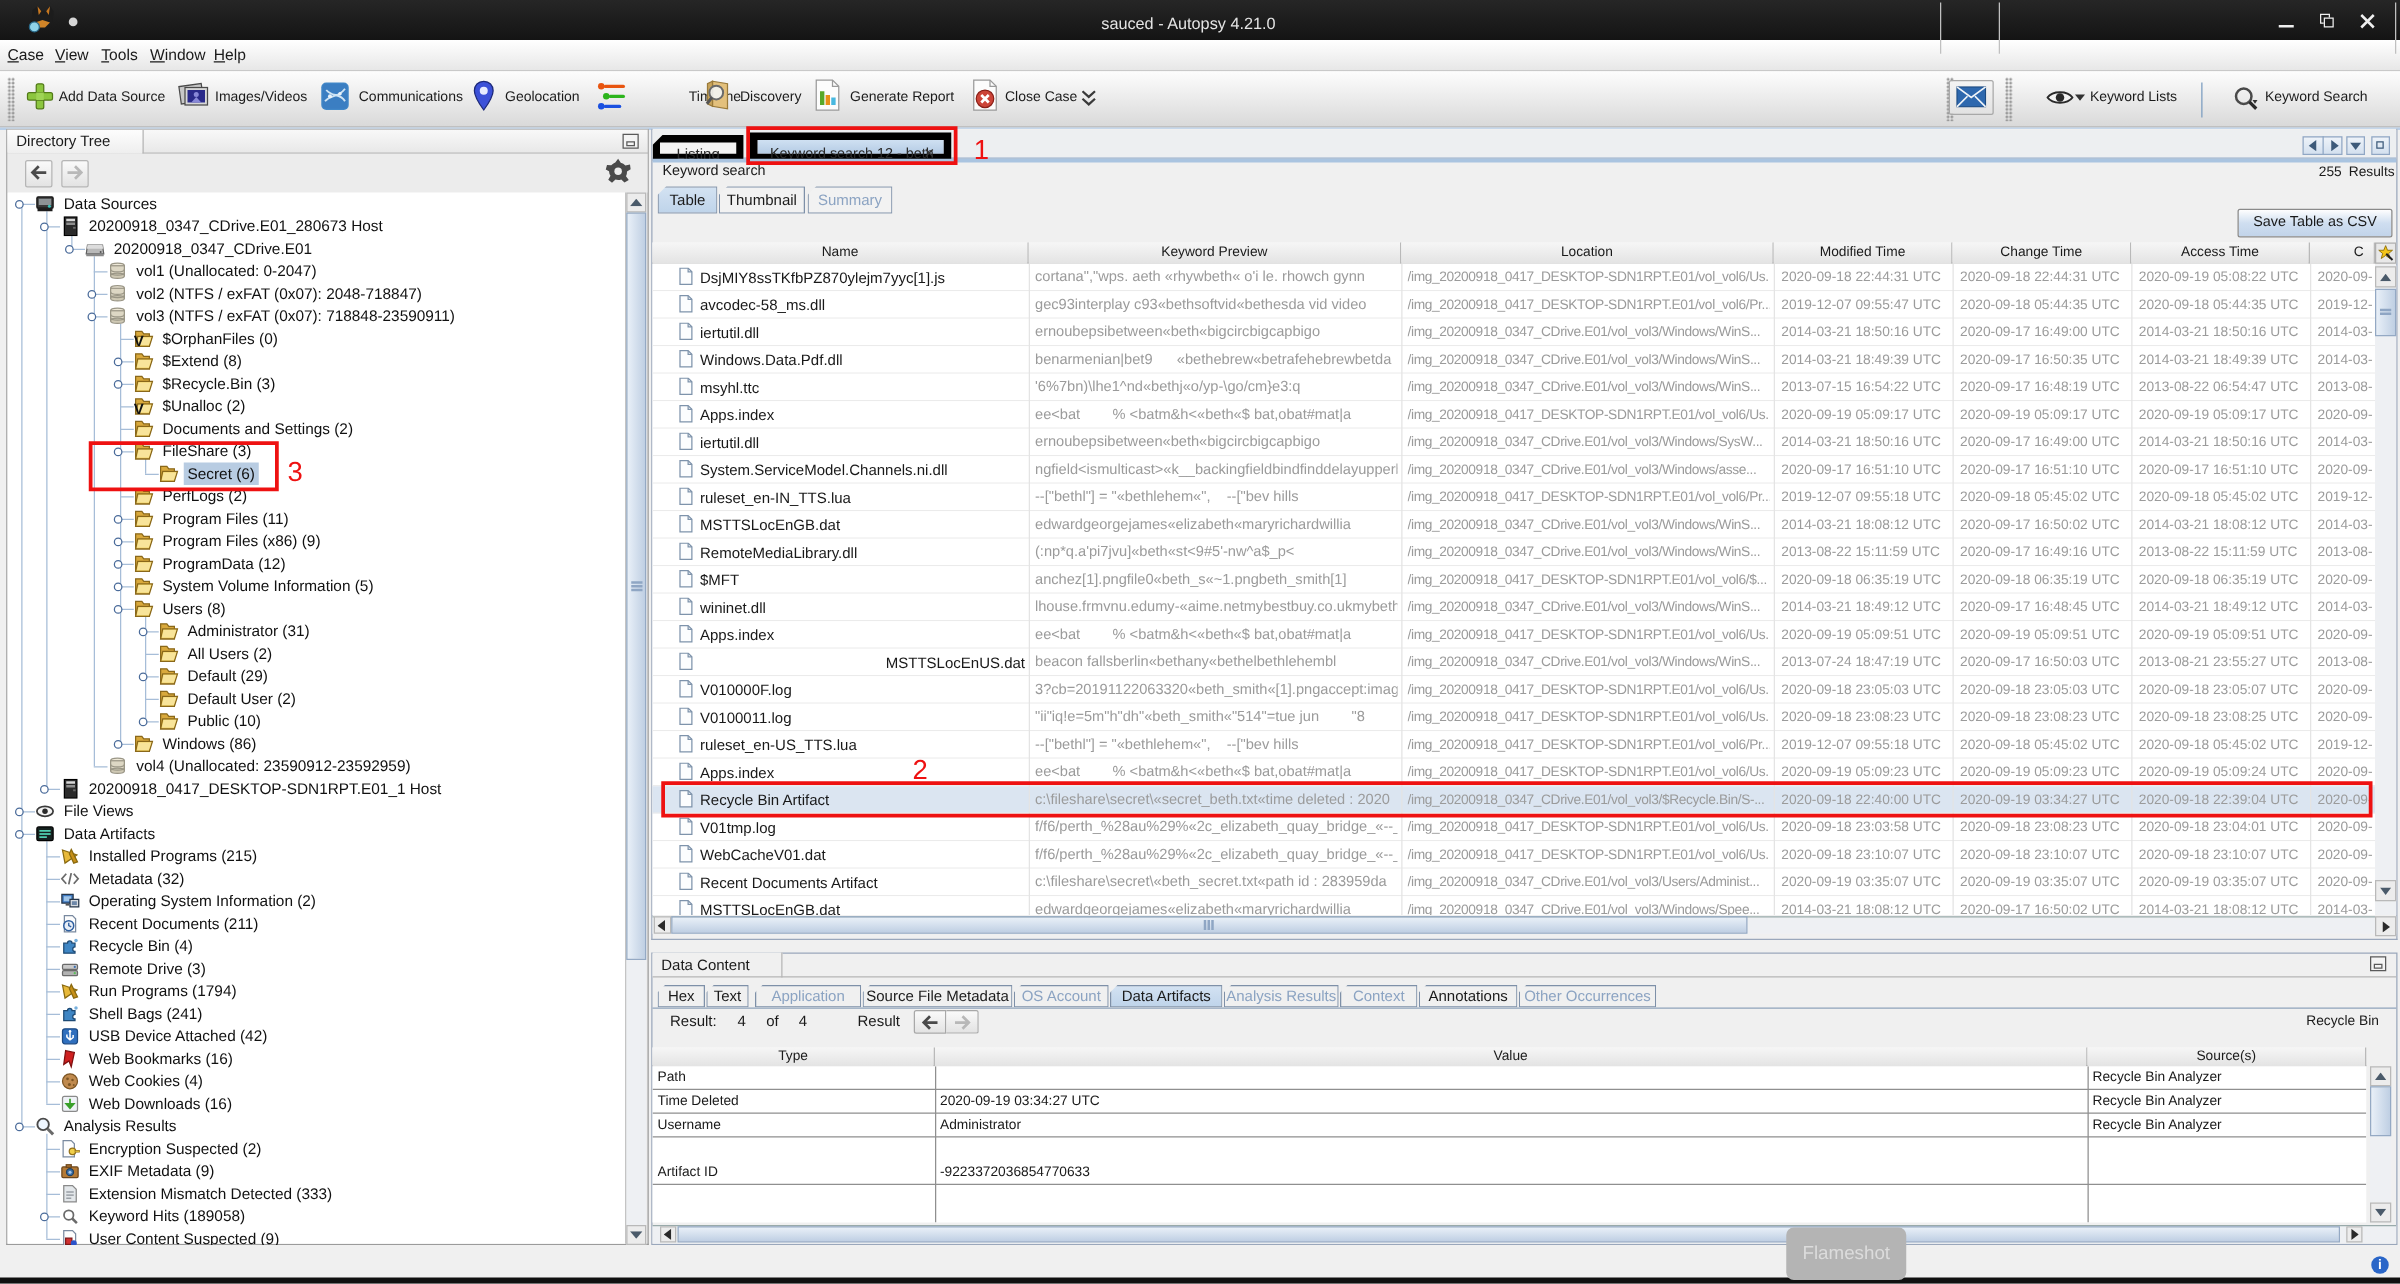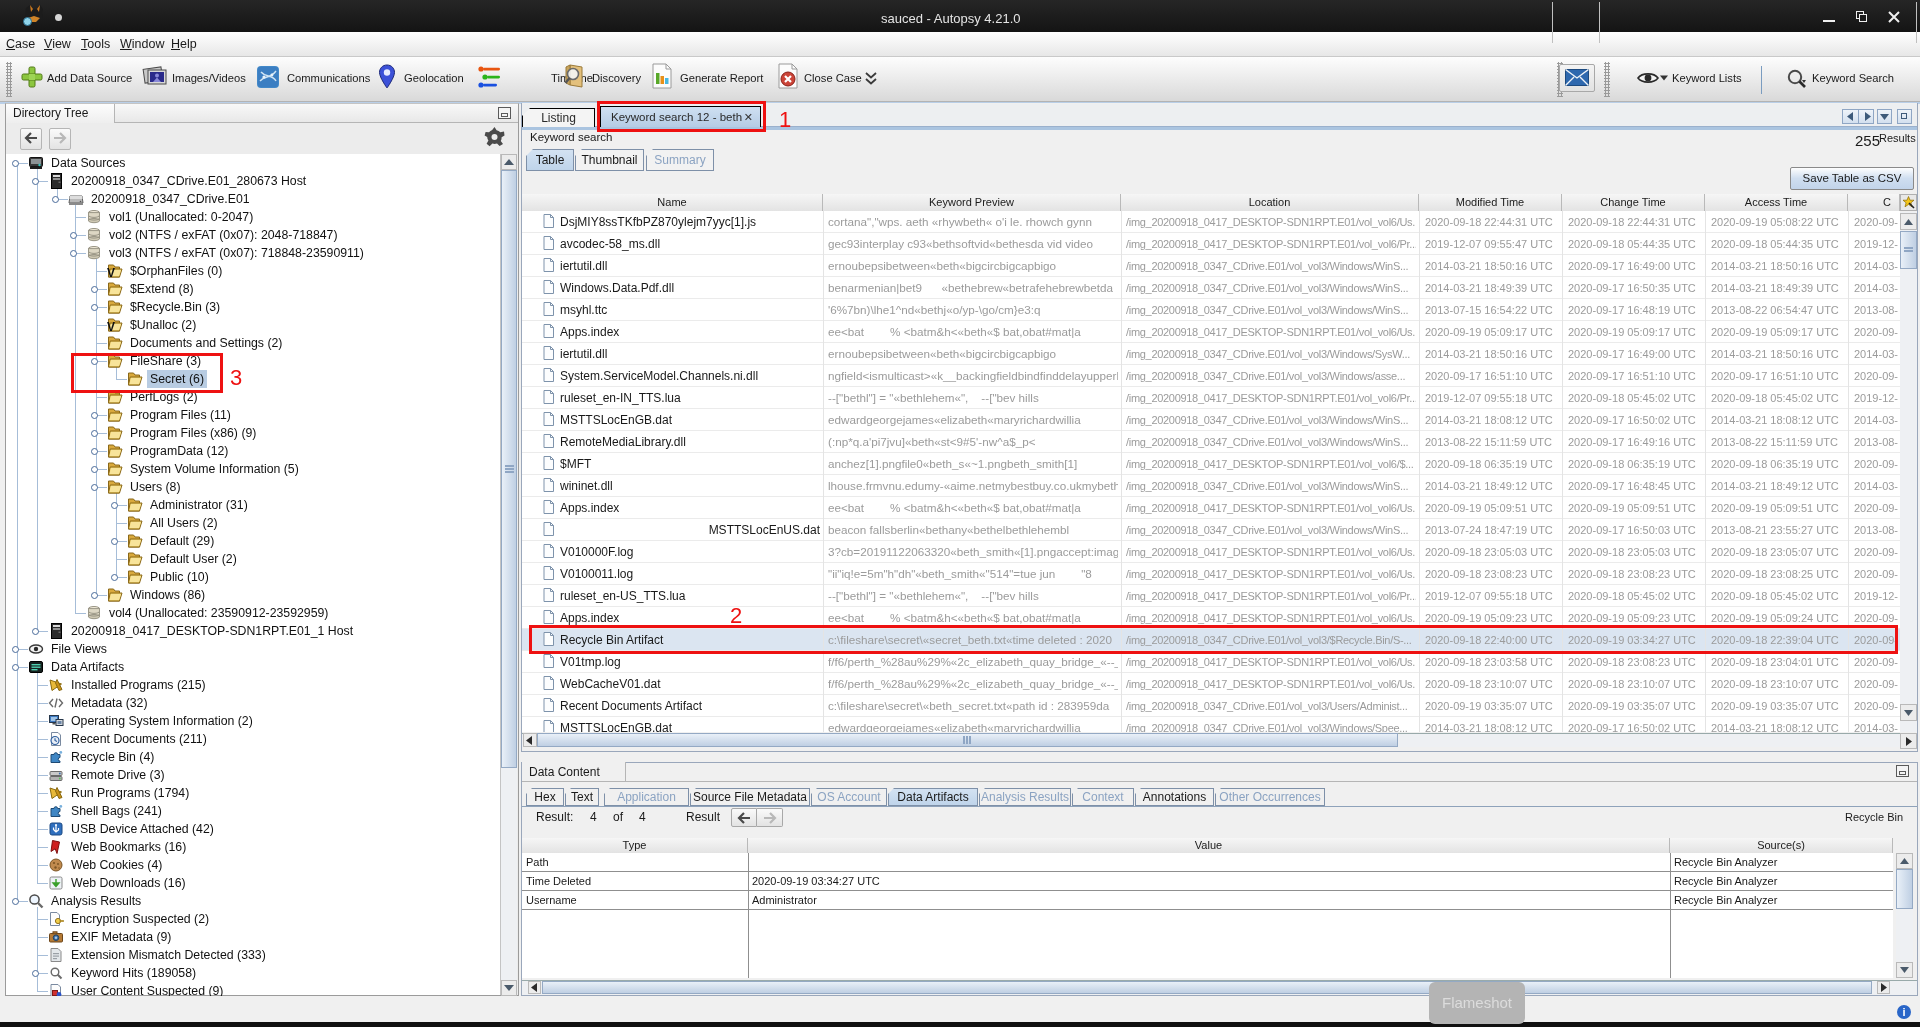--- a/index.html
+++ b/index.html
@@ -16,21 +16,21 @@
 .bluetop{left:0;top:102px;width:1920px;height:2px;background:#b9cfe8;}
 .treepanel{left:5px;top:103px;width:514px;height:893px;border:1px solid #9b9b9b;border-top:1px solid #c4c4c4;background:#ececec;}
 .treehdr{position:absolute;left:0;top:0;width:512px;height:19px;background:linear-gradient(#f8f8f8,#e8e8e8);border-bottom:1px solid #b5b5b5;}
 .treehdrtab{position:absolute;left:0;top:0;width:109px;height:19px;border-right:1px solid #b5b5b5;background:linear-gradient(#fdfdfd,#eeeeee);font-size:12px;color:#1a1a1a;padding:2px 0 0 7px;}
 .treetools{position:absolute;left:0;top:19px;width:512px;height:31px;background:#ececec;}
 .navbtn{position:absolute;width:22px;height:22px;top:24px;border:1px solid #b5b5b5;border-radius:2px;background:linear-gradient(#fafafa,#e3e3e3);}
 .trow{position:absolute;height:18px;line-height:18px;font-size:12.3px;color:#111;white-space:nowrap;}
 .tsel{background:#b8cce2;}
 .tline{position:absolute;background:#a6bdd8;}
 .mainpanel{left:521px;top:103px;width:1397px;height:649px;background:#f0f0f0;border:1px solid #9aa7bb;border-top:none;}
-.mtab{position:absolute;top:3px;height:21px;font-size:12px;color:#2a2a2a;border:1px solid #000000;background:#f4f4f4;}
+.mtab{position:absolute;top:3px;height:21px;font-size:12px;color:#2a2a2a;border:6px solid #000000;background:#f4f4f4;}
 .mtabsel{background:linear-gradient(#cfe0f2,#b4cbe4);}
 .blueline{position:absolute;left:0;top:24px;width:1395px;height:3px;background:#aac4e0;}
 .subtab{position:absolute;font-size:12px;color:#1a1a1a;border:1px solid #7e90a8;background:#f2f2f2;}
 .hdrcell{position:absolute;top:0;height:17px;line-height:16px;font-size:11px;color:#1a1a1a;text-align:center;border-right:1px solid #b9b9b9;background:linear-gradient(#f6f6f6,#e3e3e3);overflow:hidden;}
 .datacell{position:absolute;font-size:12px;white-space:pre;overflow:hidden;line-height:22px;height:22px;}
 .drow{position:absolute;left:0;width:1379px;height:22px;border-bottom:1px solid #ebebeb;background:#fff;}
 .drowsel{background:#dbe5f1;}
 .grey{color:#9b9b9b;font-size:11px;}
 .prev{font-size:11.7px;}
 .loc{font-size:11px;letter-spacing:-0.3px;}
@@ -568,21 +568,21 @@
 <svg class="abs" style="left:1864px;top:112px;" width="8" height="9" viewBox="0 0 8 9">
     <path d="M1 0 L7 4.5 L1 9 Z" fill="#3d5a7a"></path>
   </svg>
 <div class="abs" style="left:1877px;top:109px;width:15px;height:15px;border:1px solid #8fa6c4;background:linear-gradient(#eef3f9,#d3e0ef);"></div>
 <svg class="abs" style="left:1880px;top:114px;" width="9" height="6" viewBox="0 0 9 6">
     <path d="M0 0 L9 0 L4.5 6 Z" fill="#3d5a7a"></path>
   </svg>
 <div class="abs" style="left:1897px;top:109px;width:15px;height:15px;border:1px solid #8fa6c4;background:linear-gradient(#eef3f9,#d3e0ef);"></div>
 <div class="abs" style="left:1901px;top:113px;width:6px;height:6px;border:1.5px solid #3d5a7a;"></div>
 <div class="abs" style="left:530px;top:131px;font-size:11.5px;color:#1a1a1a;">Keyword search</div>
-<div class="abs" style="left:1855px;top:132px;font-size:15px;color:#1a1a1a;">255</div>
+<div class="abs" style="left:1855px;top:132px;font-size:11px;color:#1a1a1a;">255</div>
 <div class="abs" style="left:1879px;top:132px;font-size:11px;color:#1a1a1a;">Results</div>
 <div class="abs subtab" style="left:526px;top:149px;width:48px;height:22px;background:linear-gradient(#d3e2f2,#bfd4ea);text-align:center;padding-top:3px;clip-path:polygon(7px 0,100% 0,100% 100%,0 100%,0 7px);">Table</div>
 <div class="abs subtab" style="left:575px;top:149px;width:69px;height:22px;text-align:center;padding-top:3px;clip-path:polygon(7px 0,100% 0,100% 100%,0 100%,0 7px);">Thumbnail</div>
 <div class="abs subtab" style="left:646px;top:149px;width:68px;height:22px;color:#8ba3c2;text-align:center;padding-top:3px;clip-path:polygon(7px 0,100% 0,100% 100%,0 100%,0 7px);">Summary</div>
 <div class="abs" style="left:1790px;top:167px;width:124px;height:23px;border:1px solid #8a8a8a;border-radius:2px;background:linear-gradient(#fefefe,#cfdef0 50%,#c2d4ea);font-size:11.5px;text-align:center;padding-top:4px;color:#1a1a1a;">Save Table as CSV</div>
 <div class="abs" style="left:522px;top:194px;width:1378px;height:17px;border-bottom:1px solid #9a9a9a;background:linear-gradient(#f6f6f6,#e3e3e3);"></div>
 <div class="hdrcell" style="left:522px;top:194px;width:301px;">Name</div>
 <div class="hdrcell" style="left:823px;top:194px;width:298px;">Keyword Preview</div>
 <div class="hdrcell" style="left:1121px;top:194px;width:298px;">Location</div>
 <div class="hdrcell" style="left:1419px;top:194px;width:143px;">Modified Time</div>
@@ -979,20 +979,25 @@
     <div style="position:absolute;left:0;top:19px;width:1371px;height:19px;border-bottom:1px solid #8f8f8f;">
       <div class="datacell dark" style="left:4px;top:0;width:218px;line-height:19px;height:19px;font-size:11px;">Time Deleted</div>
       <div class="datacell dark" style="left:230px;top:0;width:914px;line-height:19px;height:19px;font-size:11px;">2020-09-19 03:34:27 UTC</div>
       <div class="datacell dark" style="left:1152px;top:0;width:215px;line-height:19px;height:19px;font-size:11px;">Recycle Bin Analyzer</div>
     </div>
     <div style="position:absolute;left:0;top:38px;width:1371px;height:19px;border-bottom:1px solid #8f8f8f;">
       <div class="datacell dark" style="left:4px;top:0;width:218px;line-height:19px;height:19px;font-size:11px;">Username</div>
       <div class="datacell dark" style="left:230px;top:0;width:914px;line-height:19px;height:19px;font-size:11px;">Administrator</div>
       <div class="datacell dark" style="left:1152px;top:0;width:215px;line-height:19px;height:19px;font-size:11px;">Recycle Bin Analyzer</div>
     </div>
+    <div style="position:absolute;left:0;top:76px;width:1371px;height:19px;border-bottom:1px solid #8f8f8f;">
+      <div class="datacell dark" style="left:4px;top:0;width:218px;line-height:19px;height:19px;font-size:11px;">Artifact ID</div>
+      <div class="datacell dark" style="left:230px;top:0;width:914px;line-height:19px;height:19px;font-size:11px;">-9223372036854770633</div>
+      <div class="datacell dark" style="left:1152px;top:0;width:215px;line-height:19px;height:19px;font-size:11px;"></div>
+    </div>
     <div class="gridv" style="left:226px;top:0;width:1px;height:125px;background:#8f8f8f;"></div>
     <div class="gridv" style="left:1148px;top:0;width:1px;height:125px;background:#8f8f8f;"></div>
   </div>
 <div class="abs" style="left:522px;top:853px;width:1371px;height:125px;pointer-events:none;"></div>
 <div class="abs" style="left:1896px;top:853px;width:17px;height:125px;background:#eef0f3;"></div>
 <div class="abs scrollbtn" style="left:1896px;top:853px;width:17px;height:16px;"></div>
 <svg class="abs" style="left:1900px;top:858px;" width="9" height="6" viewBox="0 0 9 6">
     <path d="M4.5 0 L9 6 L0 6 Z" fill="#4a5a6a"></path>
   </svg>
 <div class="abs vthumb" style="left:1896px;top:869px;width:17px;height:40px;position:absolute;"></div>

